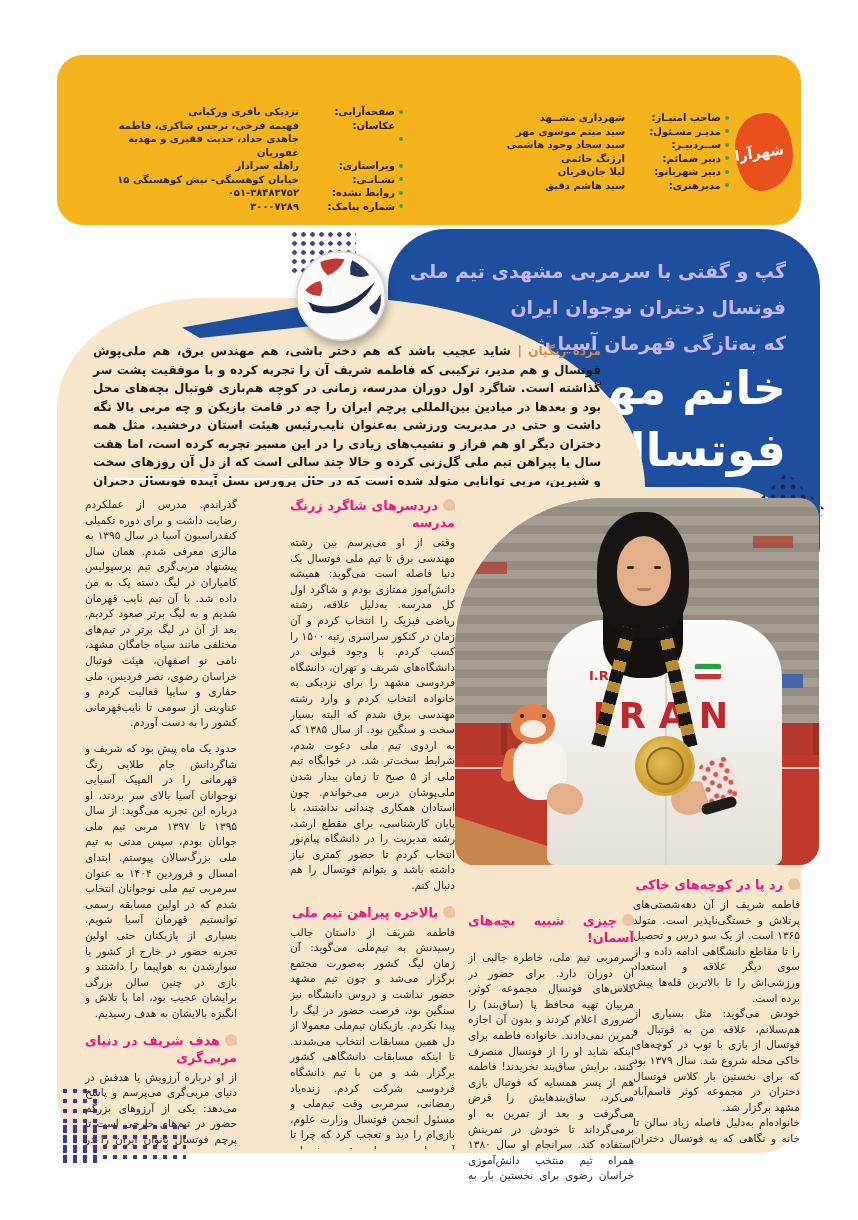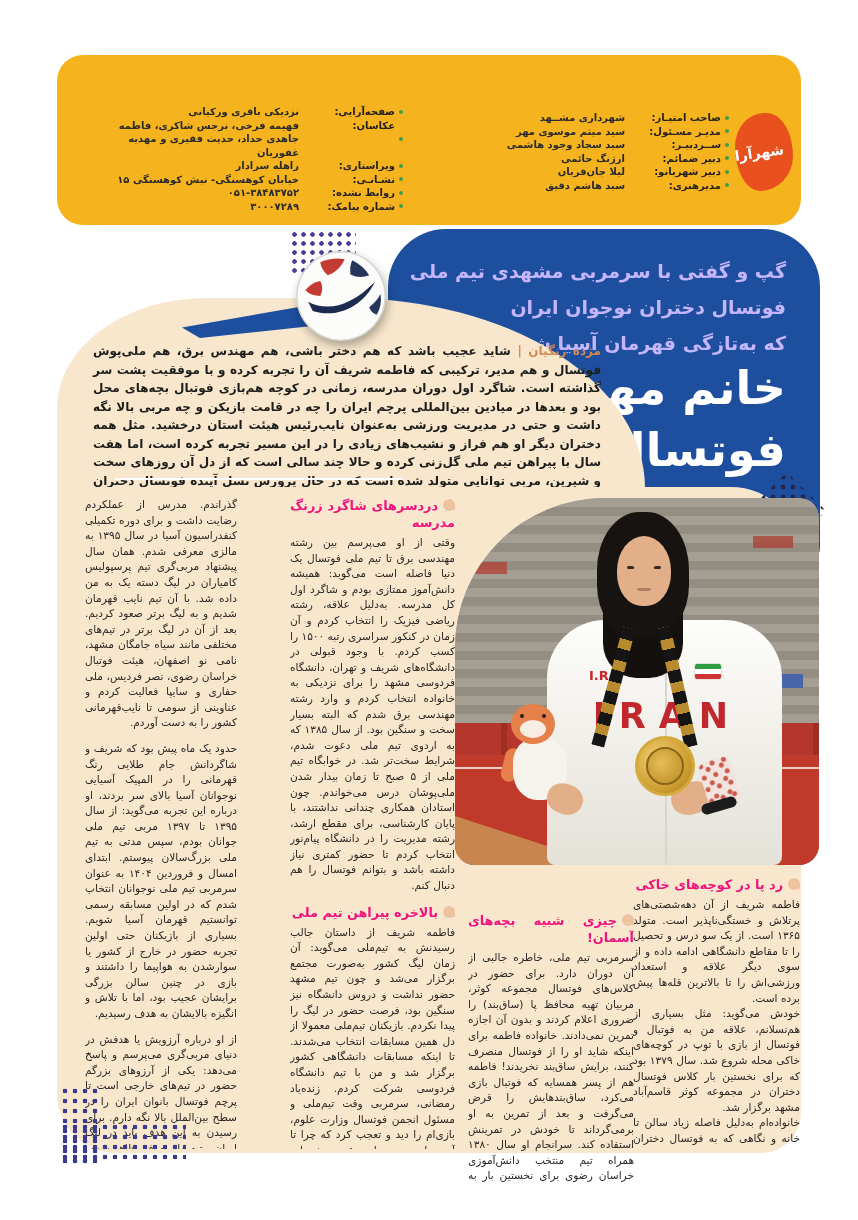--- a/index.html
+++ b/index.html
@@ -293,20 +293,21 @@
   </div>
 
   <div class="col col-d">
     <div class="sec">
       <p class="sec-b">گذراندم. مدرس از عملکردم رضایت داشت و برای دوره تکمیلی کنفدراسیون آسیا در سال ۱۳۹۵ به مالزی معرفی شدم. همان سال پیشنهاد مربی‌گری تیم پرسپولیس کامیاران در لیگ دسته یک به من داده شد. با آن تیم نایب قهرمان شدیم و به لیگ برتر صعود کردیم. بعد از آن در لیگ برتر در تیم‌های مختلفی مانند سیاه جامگان مشهد، نامی نو اصفهان، هیئت فوتبال خراسان رضوی، نصر فردیس، ملی حفاری و سایپا فعالیت کردم و عناوینی از سومی تا نایب‌قهرمانی کشور را به دست آوردم.</p>
     </div>
     <div class="sec">
       <p class="sec-b">حدود یک ماه پیش بود که شریف و شاگردانش جام طلایی رنگ قهرمانی را در المپیک آسیایی نوجوانان آسیا بالای سر بردند، او درباره این تجربه می‌گوید: از سال ۱۳۹۵ تا ۱۳۹۷ مربی تیم ملی جوانان بودم، سپس مدتی به تیم ملی بزرگ‌سالان پیوستم. ابتدای امسال و فروردین ۱۴۰۴ به عنوان سرمربی تیم ملی نوجوانان انتخاب شدم که در اولین مسابقه رسمی توانستیم قهرمان آسیا شویم. بسیاری از بازیکنان حتی اولین تجربه حضور در خارج از کشور یا سوارشدن به هواپیما را داشتند و بازی در چنین سالن بزرگی برایشان عجیب بود، اما با تلاش و انگیزه بالایشان به هدف رسیدیم.</p>
     </div>
     <div class="sec">
+      <h3 class="sec-h"><span class="marker"></span><span>هدف شریف در دنیای مربی‌گری</span></h3>
       <p class="sec-b">از او درباره آرزویش یا هدفش در دنیای مربی‌گری می‌پرسم و پاسخ می‌دهد: یکی از آرزوهای بزرگم حضور در تیم‌های خارجی است تا پرچم فوتسال بانوان ایران را در سطح بین‌الملل بالا نگه دارم. برای رسیدن به این هدف باید در لیگ ایران و تیم ملی موفق ظاهر شوم.</p>
     </div>
   </div>
 
   <div class="dots dots-bl-a"></div>
   <div class="dots dots-bl-b"></div>
 
 </div>
 
 </body></html>

